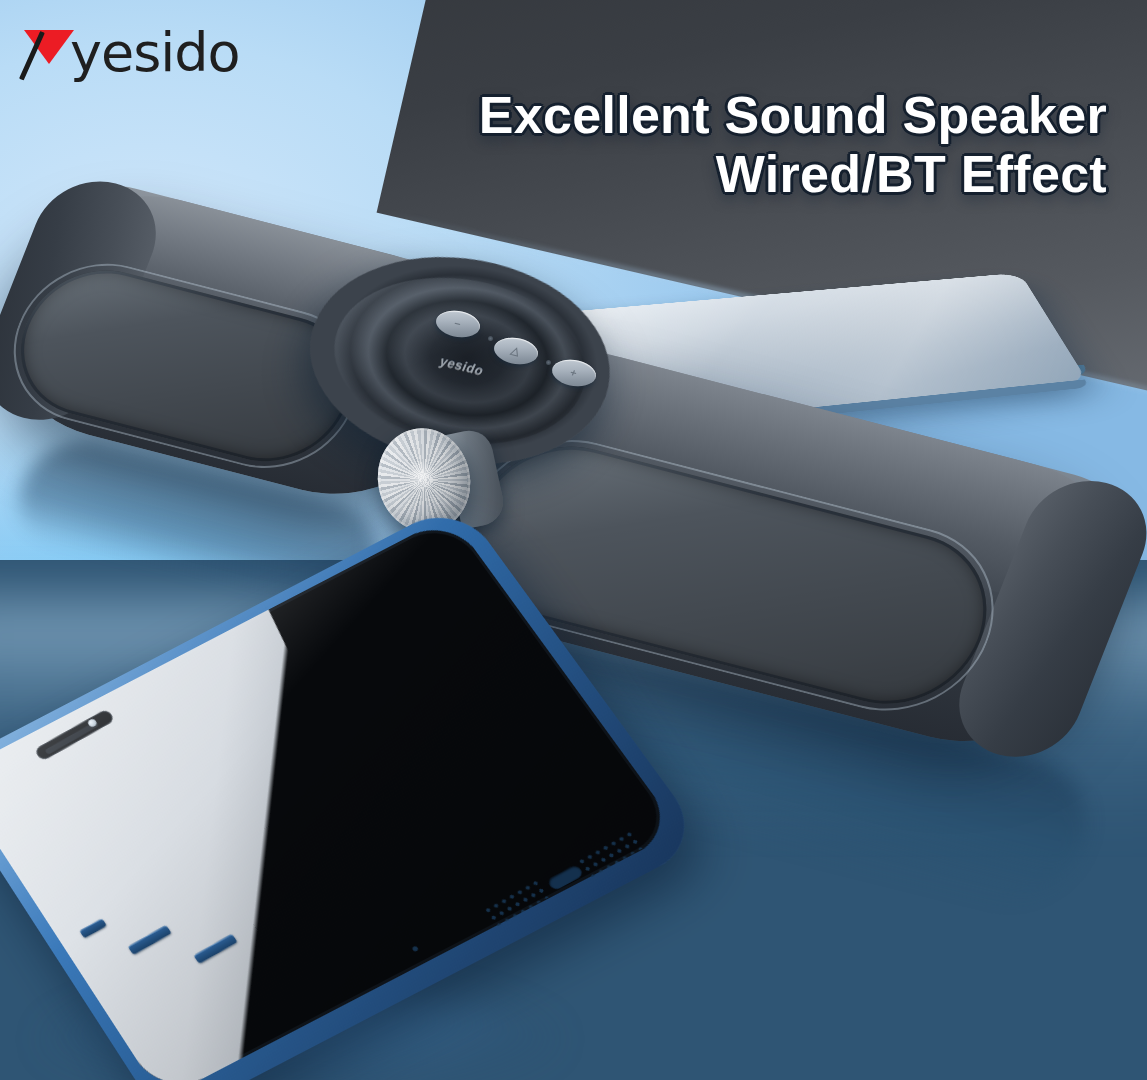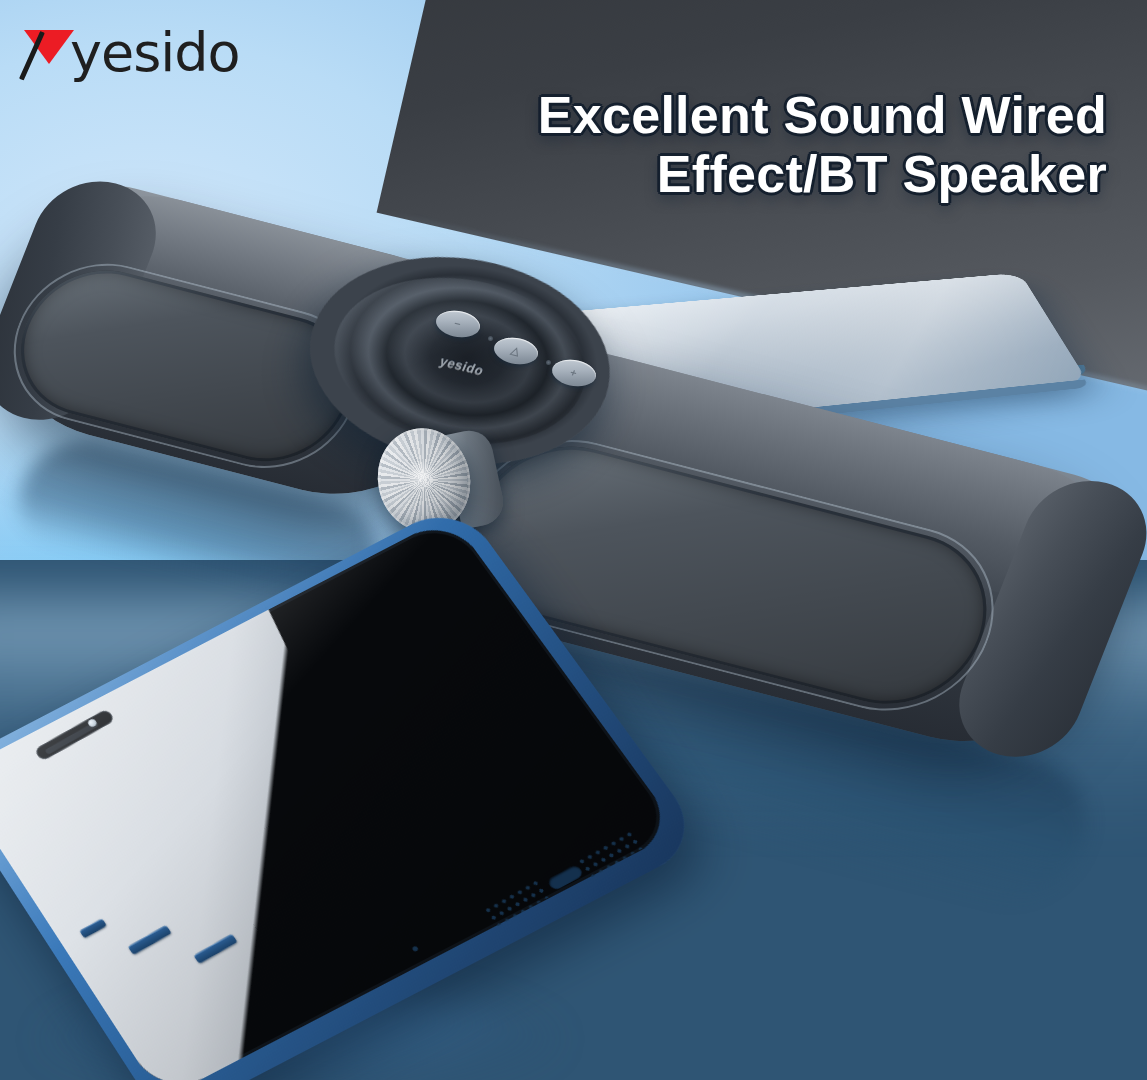--- a/index.html
+++ b/index.html
@@ -444,17 +444,17 @@
 
   <div class="logo">
     <div class="logo-mark">
       <div class="logo-tri"></div>
       <div class="logo-stem"></div>
     </div>
     <div class="logo-text">yesido</div>
   </div>
 
   <div class="headline">
-    <span class="line1">Excellent Sound Wired</span>
-    <span class="line2">Effect/BT Speaker</span>
+    <span class="line1">Excellent Sound Speaker</span>
+    <span class="line2">Wired/BT Effect</span>
   </div>
 
 </div>
 
 </body></html>

